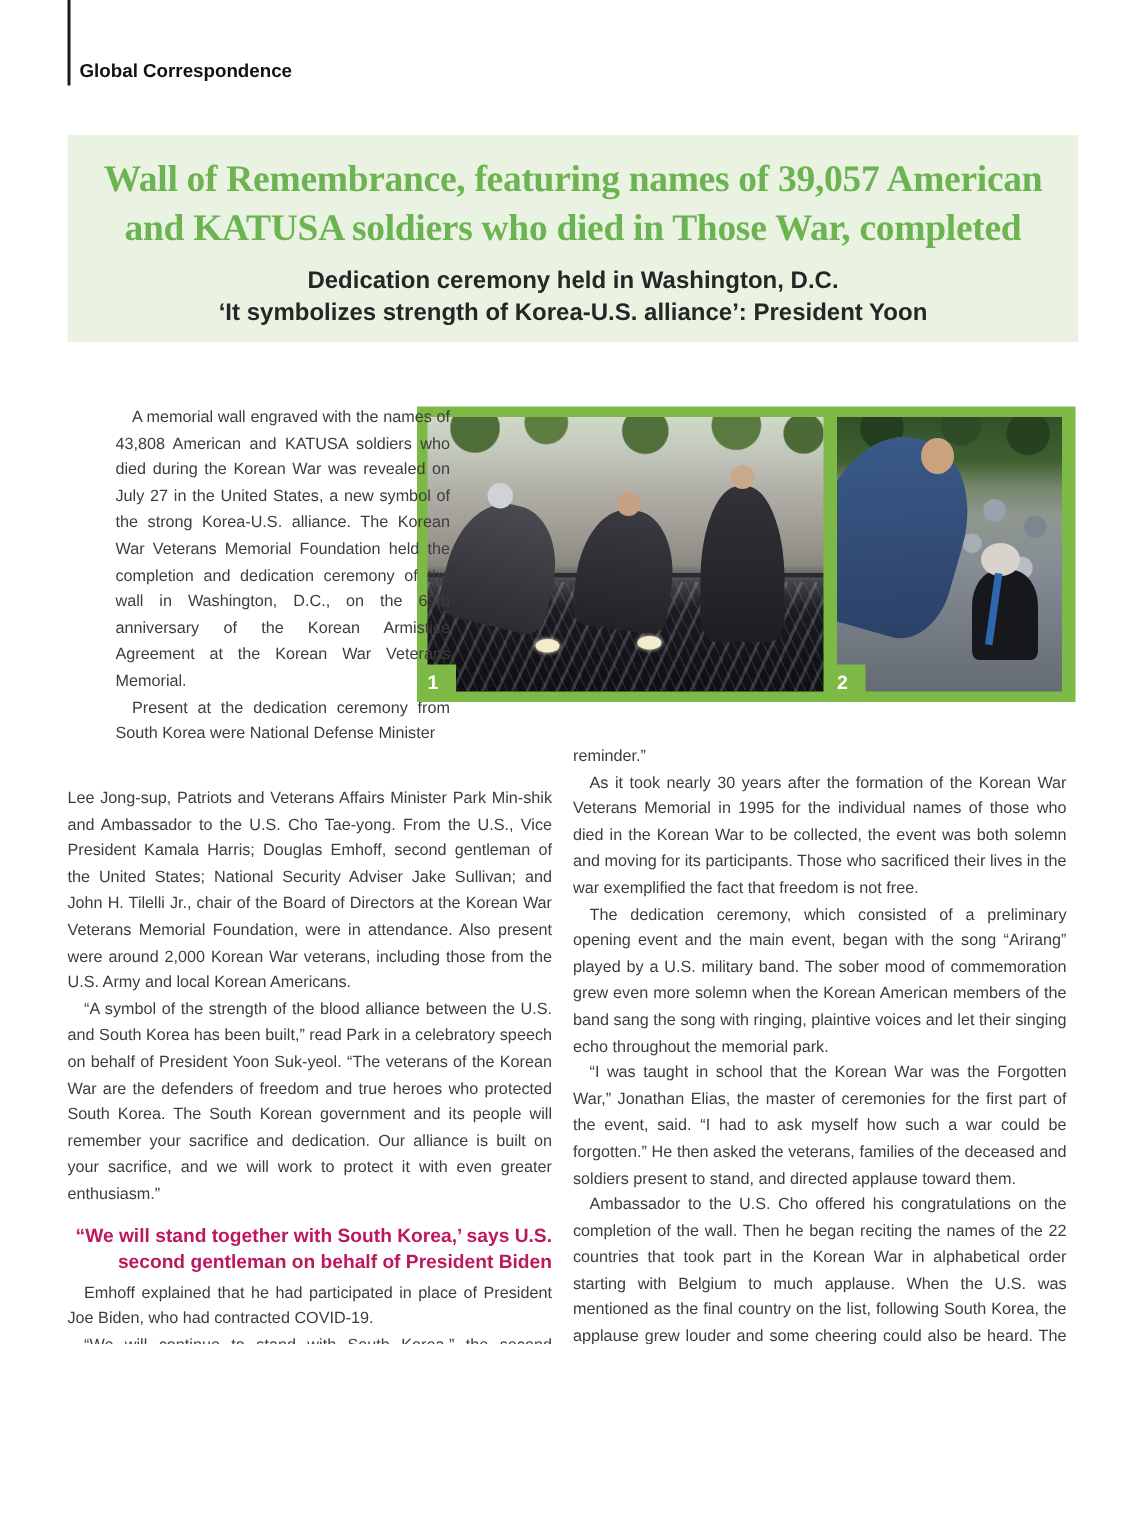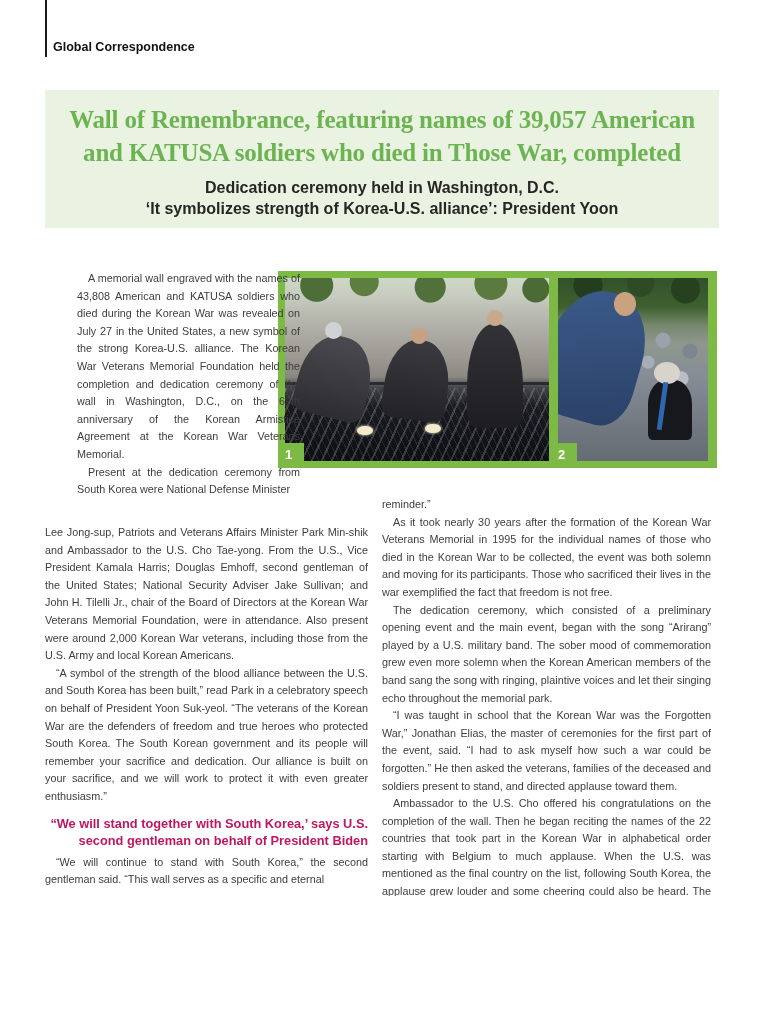--- a/index.html
+++ b/index.html
@@ -137,20 +137,21 @@
 
   <div class="col col-narrow">
     <p>A memorial wall engraved with the names of 43,808 American and KATUSA soldiers who died during the Korean War was revealed on July 27 in the United States, a new symbol of the strong Korea-U.S. alliance. The Korean War Veterans Memorial Foundation held the completion and dedication ceremony of the wall in Washington, D.C., on the 69th anniversary of the Korean Armistice Agreement at the Korean War Veterans Memorial.</p>
     <p>Present at the dedication ceremony from South Korea were National Defense Minister</p>
   </div>
 
   <div class="col col-left">
     <p class="noindent">Lee Jong-sup, Patriots and Veterans Affairs Minister Park Min-shik and Ambassador to the U.S. Cho Tae-yong. From the U.S., Vice President Kamala Harris; Douglas Emhoff, second gentleman of the United States; National Security Adviser Jake Sullivan; and John H. Tilelli Jr., chair of the Board of Directors at the Korean War Veterans Memorial Foundation, were in attendance. Also present were around 2,000 Korean War veterans, including those from the U.S. Army and local Korean Americans.</p>
     <p>“A symbol of the strength of the blood alliance between the U.S. and South Korea has been built,” read Park in a celebratory speech on behalf of President Yoon Suk-yeol. “The veterans of the Korean War are the defenders of freedom and true heroes who protected South Korea. The South Korean government and its people will remember your sacrifice and dedication. Our alliance is built on your sacrifice, and we will work to protect it with even greater enthusiasm.”</p>
     <p class="subhead">“We will stand together with South Korea,’ says U.S. second gentleman on behalf of President Biden</p>
+    <p>Emhoff explained that he had participated in place of President Joe Biden, who had contracted COVID-19.</p>
     <p>“We will continue to stand with South Korea,” the second gentleman said. “This wall serves as a specific and eternal</p>
   </div>
 
   <div class="col col-right">
     <p class="noindent">reminder.”</p>
     <p>As it took nearly 30 years after the formation of the Korean War Veterans Memorial in 1995 for the individual names of those who died in the Korean War to be collected, the event was both solemn and moving for its participants. Those who sacrificed their lives in the war exemplified the fact that freedom is not free.</p>
     <p>The dedication ceremony, which consisted of a preliminary opening event and the main event, began with the song “Arirang” played by a U.S. military band. The sober mood of commemoration grew even more solemn when the Korean American members of the band sang the song with ringing, plaintive voices and let their singing echo throughout the memorial park.</p>
     <p>“I was taught in school that the Korean War was the Forgotten War,” Jonathan Elias, the master of ceremonies for the first part of the event, said. “I had to ask myself how such a war could be forgotten.” He then asked the veterans, families of the deceased and soldiers present to stand, and directed applause toward them.</p>
     <p>Ambassador to the U.S. Cho offered his congratulations on the completion of the wall. Then he began reciting the names of the 22 countries that took part in the Korean War in alphabetical order starting with Belgium to much applause. When the U.S. was mentioned as the final country on the list, following South Korea, the applause grew louder and some cheering could also be heard. The American and Korean flags entered together for this event, upon which participants all got to their feet and saluted both flags. The</p>
   </div>

